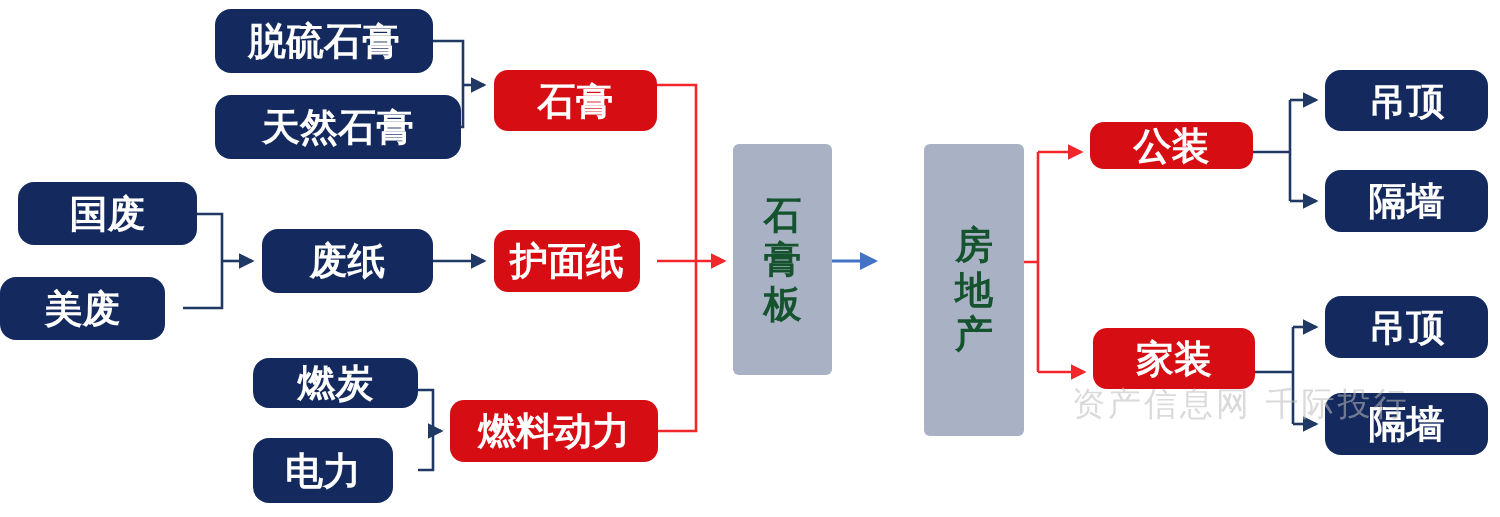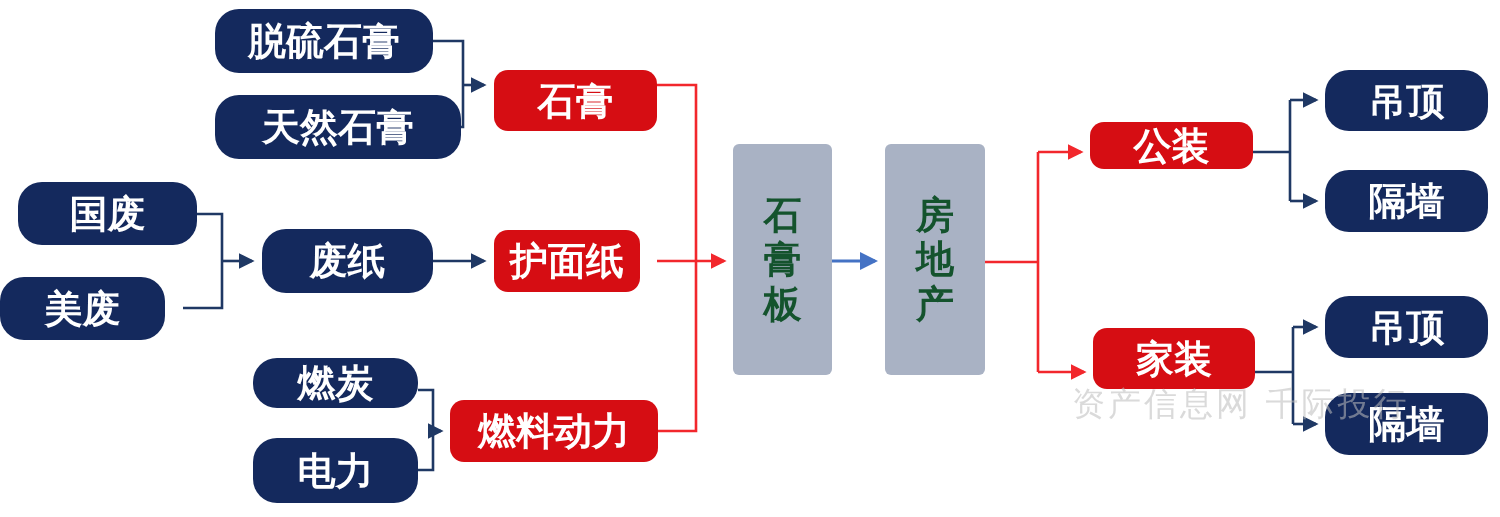--- a/index.html
+++ b/index.html
@@ -7,21 +7,21 @@
     --navy-line:#1f3864; --red-line:#f2272c; --blue-line:#4472c4;
     --node-text:#ffffff; --wm:#bdbdbd;
   }
   html,body{margin:0;padding:0;background:#ffffff;}
   body{font-family:"DejaVu Sans","Liberation Sans",sans-serif;}
   .canvas{position:relative;width:1500px;height:517px;background:#ffffff;overflow:hidden;}
   .wires{position:absolute;left:0;top:0;z-index:0;}
   .node{
     position:absolute;z-index:1;display:flex;align-items:center;justify-content:center;
     color:var(--node-text);font-weight:600;font-size:38px;line-height:1;
-    border-radius:24px;box-sizing:border-box;white-space:nowrap;
+    border-radius:16px;box-sizing:border-box;white-space:nowrap;
   }
   .navy{background:var(--navy);}
   .red{background:var(--red);border-radius:14px;}
   .gray{background:var(--gray);border-radius:6px;font-weight:700;color:#14532d;}
   .vtext{width:1.08em;line-height:1.17;text-align:center;word-break:break-all;white-space:normal;font-size:38px;}
   .watermark{
     position:absolute;z-index:2;left:1072px;top:382px;
     font-size:33px;letter-spacing:3px;color:var(--wm);opacity:0.55;font-weight:500;
     white-space:nowrap;
   }
@@ -82,27 +82,27 @@
   <div class="node navy" style="left:215px;top:9px;width:218px;height:64px">脱硫石膏</div>
   <div class="node navy" style="left:215px;top:95px;width:246px;height:64px">天然石膏</div>
   <div class="node red" style="left:494px;top:70px;width:163px;height:61px">石膏</div>
 
   <div class="node navy" style="left:18px;top:182px;width:179px;height:63px">国废</div>
   <div class="node navy" style="left:0;top:277px;width:165px;height:63px">美废</div>
   <div class="node navy" style="left:262px;top:229px;width:171px;height:64px">废纸</div>
   <div class="node red" style="left:494px;top:230px;width:146px;height:62px">护面纸</div>
 
   <div class="node navy" style="left:253px;top:358px;width:165px;height:50px">燃炭</div>
-  <div class="node navy" style="left:253px;top:438px;width:165px;height:65px">电力</div>
+  <div class="node navy" style="left:253px;top:438px;width:140px;height:65px">电力</div>
   <div class="node red" style="left:450px;top:400px;width:208px;height:62px">燃料动力</div>
 
   <div class="node gray" style="left:733px;top:144px;width:99px;height:231px">
     <span class="vtext">石膏板</span>
   </div>
-  <div class="node gray" style="left:885px;top:144px;width:100px;height:231px">
+  <div class="node gray" style="left:924px;top:144px;width:100px;height:292px">
     <span class="vtext">房地产</span>
   </div>
 
   <div class="node red" style="left:1090px;top:122px;width:163px;height:47px">公装</div>
   <div class="node red" style="left:1093px;top:328px;width:162px;height:61px">家装</div>
 
   <div class="node navy" style="left:1325px;top:70px;width:163px;height:61px">吊顶</div>
   <div class="node navy" style="left:1325px;top:170px;width:163px;height:62px">隔墙</div>
   <div class="node navy" style="left:1325px;top:296px;width:163px;height:62px">吊顶</div>
   <div class="node navy" style="left:1325px;top:393px;width:163px;height:62px">隔墙</div>

